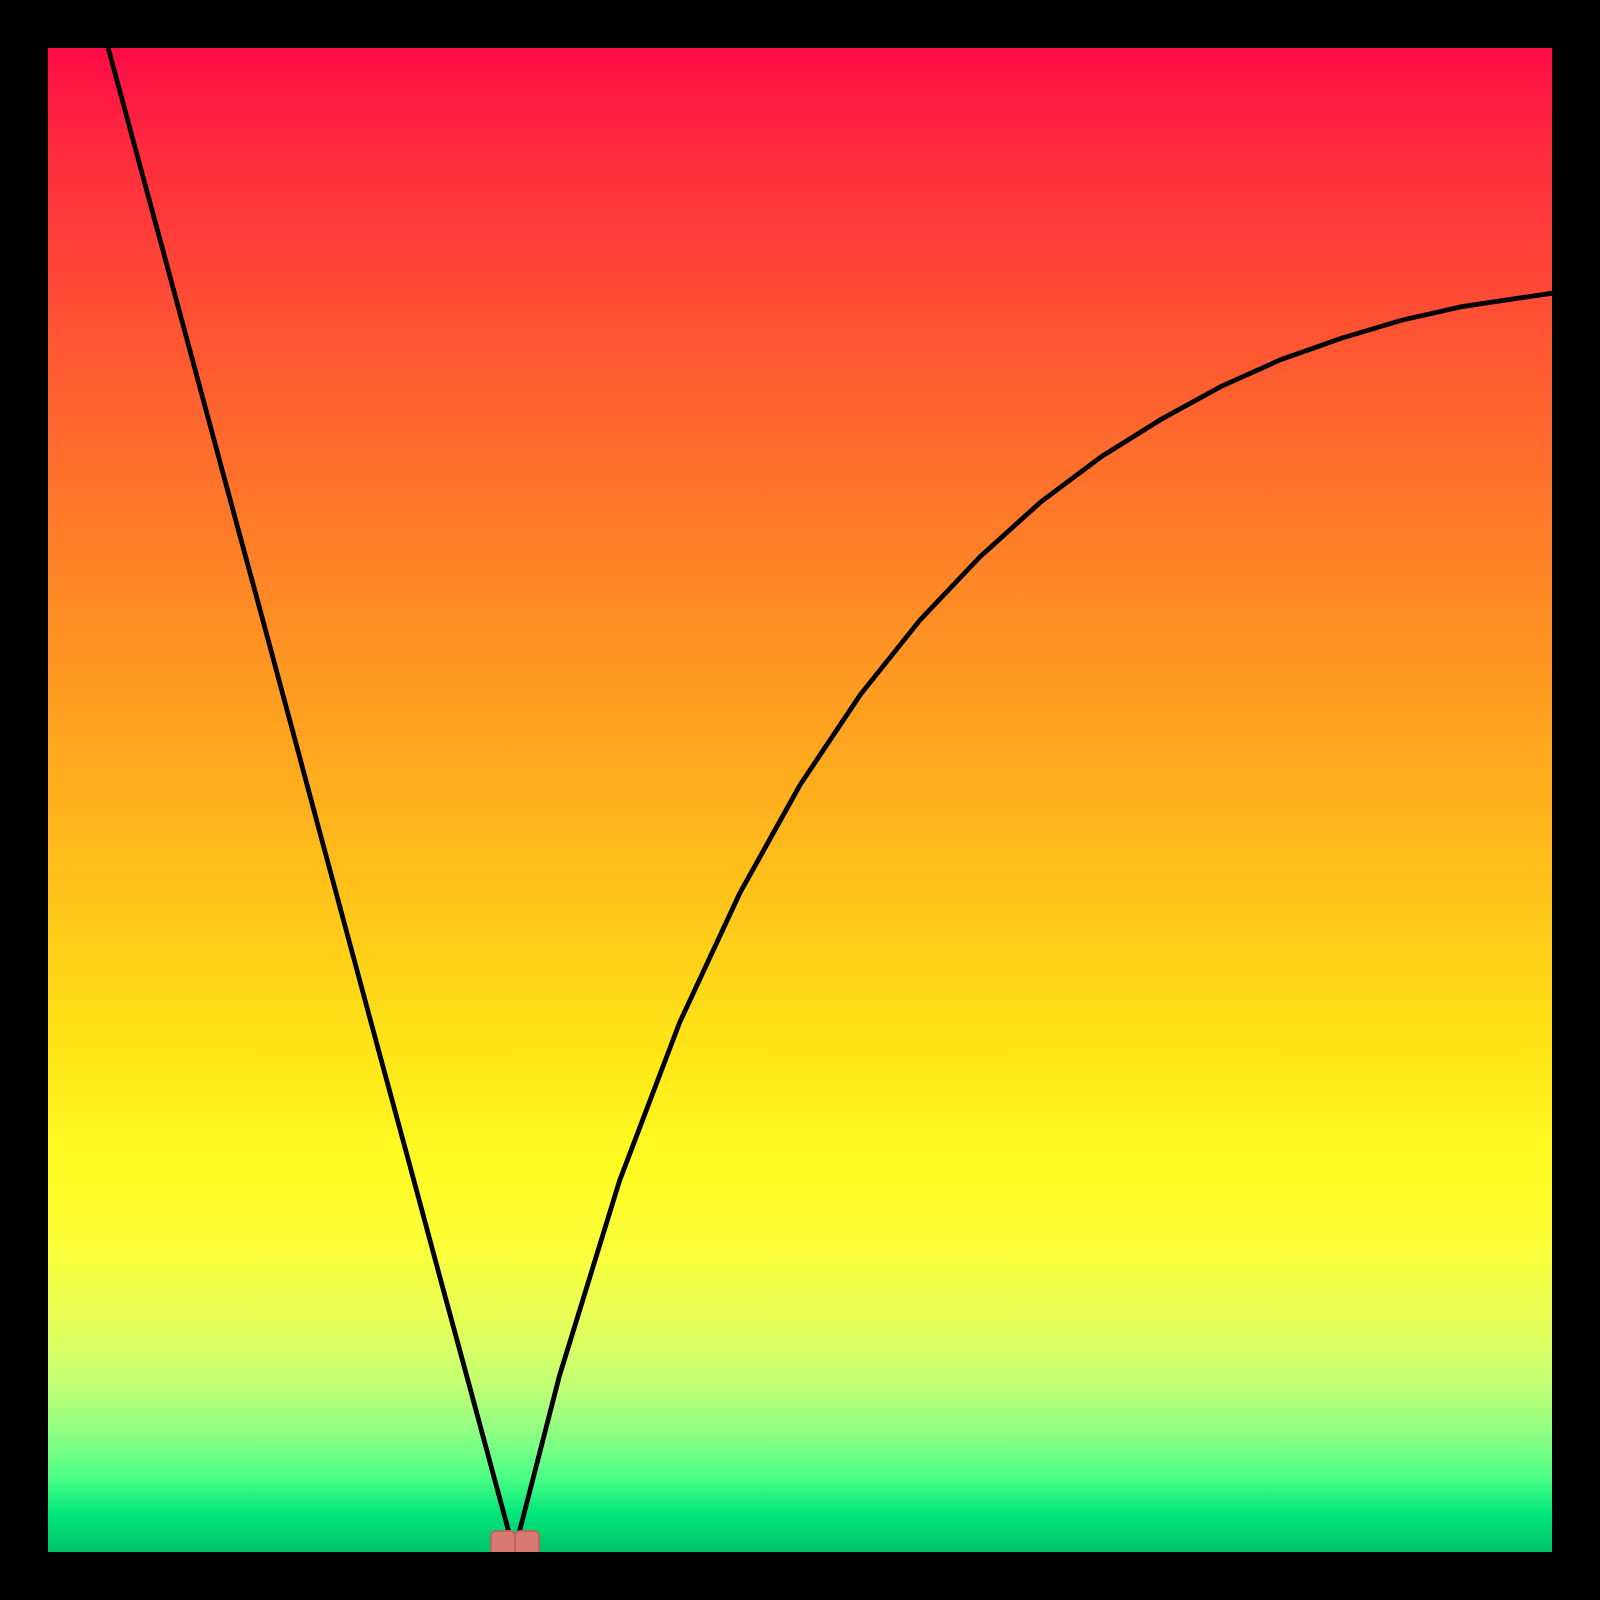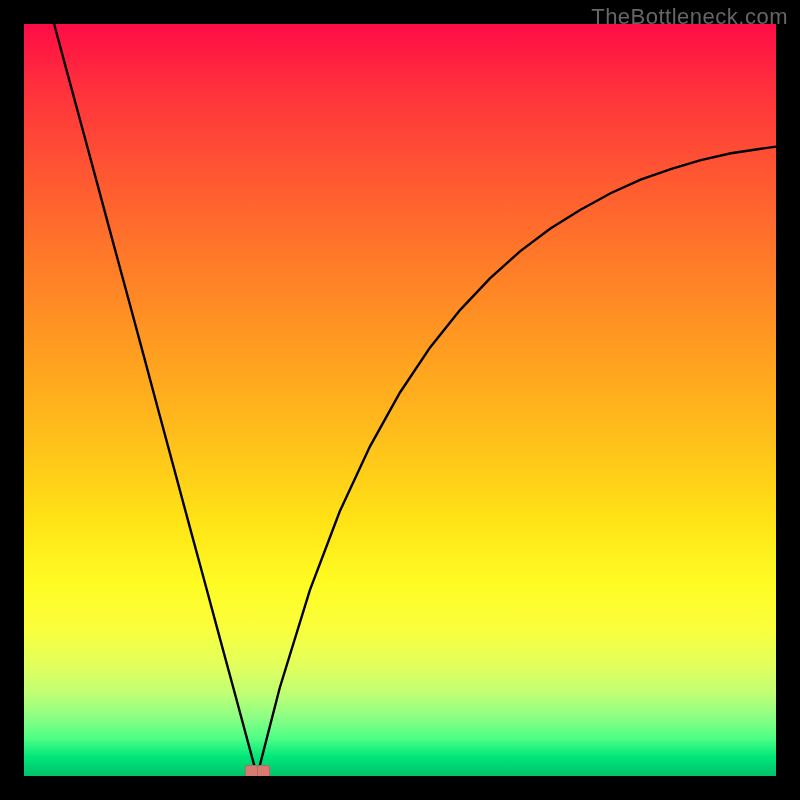--- a/index.html
+++ b/index.html
@@ -76,21 +76,20 @@
     border-radius: 3px;
     background: #d97a72;
     box-shadow: inset 0 0 0 1px rgba(0,0,0,0.15);
   }
 </style>
 </head>
 <body>
 
 <div class="frame">
 
-  <div class="watermark">TheBottleneck.com</div>
 
   <div class="plot-area">
     <div class="gradient"></div>
 
     <svg class="curve" viewBox="0 0 752 752" preserveAspectRatio="none">
       <path d="M30.1 0.0 L45.1 55.6 L60.2 111.3 L75.2 166.9 L90.2 222.6 L105.3 278.2 L120.3 333.9 L135.4 390.3 L150.4 445.9 L165.4 501.6 L180.5 557.2 L195.5 612.9 L210.6 668.5 L225.6 724.2 L233.1 752.0 L233.1 752.0 L255.7 664.0 L285.8 566.3 L315.8 487.3 L345.9 422.6 L376.0 368.5 L406.1 323.4 L436.2 285.8 L466.2 254.2 L496.3 227.1 L526.4 204.5 L556.5 185.7 L586.6 169.2 L616.6 155.7 L646.7 145.1 L676.8 136.1 L706.9 129.3 L737.0 124.8 L752.0 122.6" fill="none" stroke="#000000" stroke-width="2.4"></path>
     </svg>
 
     <div class="markers">
         <div class="legend-dot" style="left: 220.604px; top: 741px; background: rgb(217, 122, 114);"></div>

